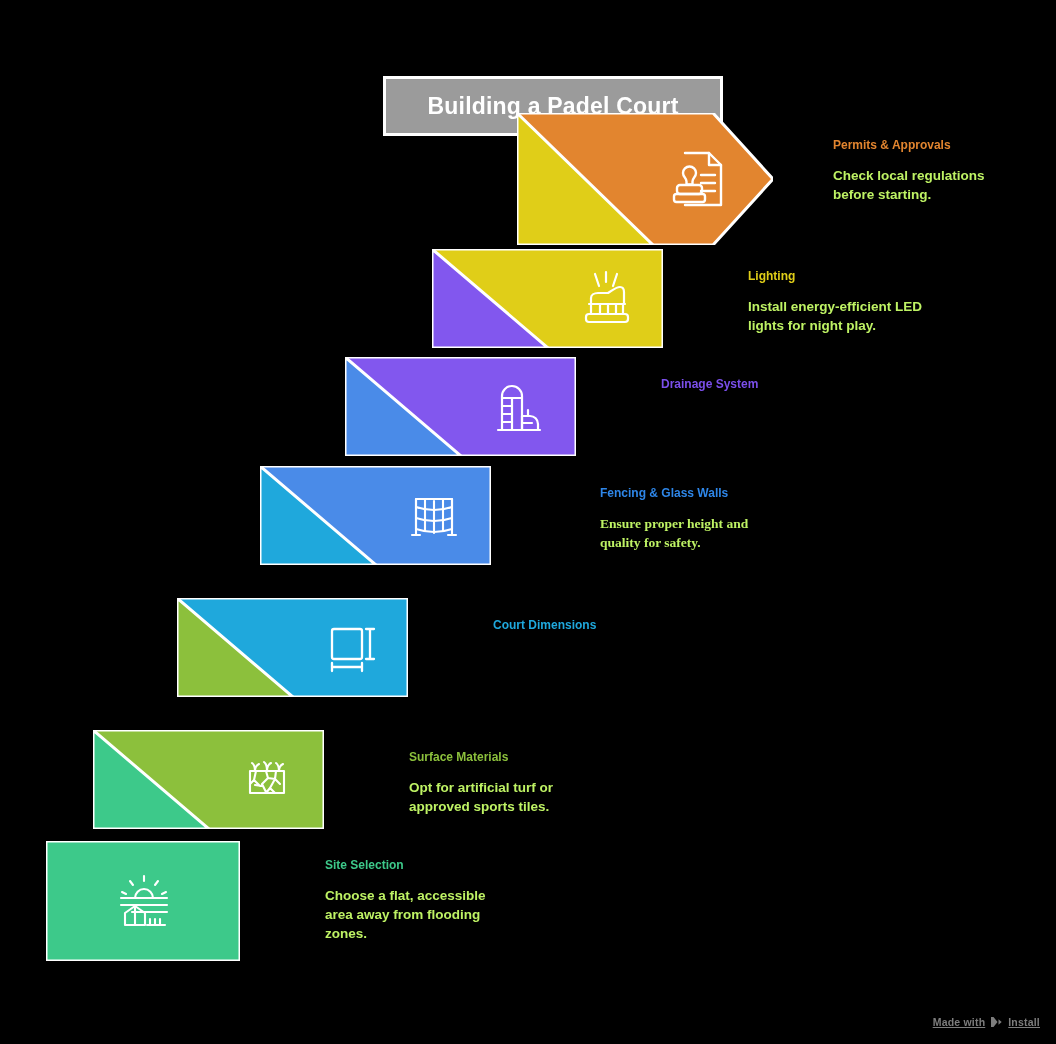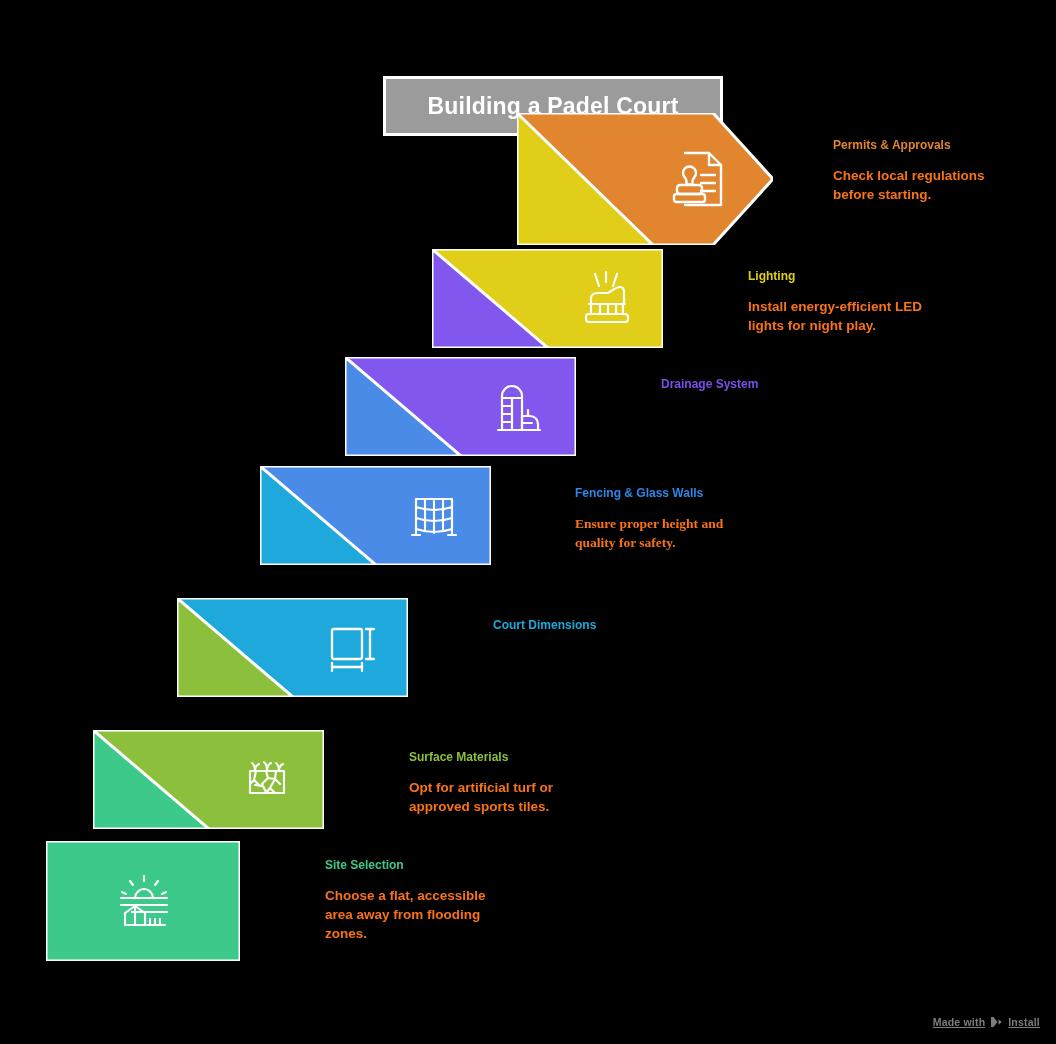--- a/index.html
+++ b/index.html
@@ -65,21 +65,21 @@
     font-size: 12px;
     font-weight: bold;
     line-height: 24px;
     margin: 0 0 9px 0;
     max-width: 180px;
   }
   .step-desc {
     font-size: 13.5px;
     font-weight: bold;
     line-height: 19px;
-    color: #f97316;
+    color: #bef264;
     margin: 0;
     max-width: 185px;
   }
 
   
   #watermark {
     position: absolute;
     right: 16px;
     bottom: 16px;
     display: flex;
@@ -164,21 +164,21 @@
     <polygon points="0,0 0,99 116,99" fill="#1FA8DC" stroke="#ffffff" stroke-width="3"></polygon>
   </svg>
   <svg class="step-icon" style="left:143px;" width="62" height="62" viewBox="0 0 62 62" fill="none" stroke="#ffffff" stroke-width="2.1" stroke-linecap="round" stroke-linejoin="round">
     <path d="M13 14 h36 v30 q-18 6 -36 0 z"></path>
     <path d="M13 22 q18 6 36 0 M13 33 q18 6 36 0"></path>
     <path d="M22 15 v31 M31 16 v32 M40 15 v31"></path>
     <path d="M13 14 v36 M49 14 v36"></path>
     <path d="M9 50 h8 M45 50 h8"></path>
   </svg>
 </div>
-<div class="step-text" style="left:575px; top:481px;">
+<div class="step-text" style="left:600px; top:481px;">
   <div class="step-title" style="color:#2E86E8; max-width:165px;">Fencing &amp; Glass Walls</div>
   <div class="step-desc" style="max-width:180px;font-family:Liberation Serif, serif;">Ensure proper height and quality for safety.</div>
 </div>
 
 <div class="step" style="left:177px; top:598px; width:231px; height:99px;">
   <svg class="step-shape" viewBox="0 0 231 99">
     <polygon points="0,0 231,0 231,99 0,99" fill="#1FA8DC" stroke="#ffffff" stroke-width="3"></polygon>
     <polygon points="0,0 0,99 116,99" fill="#8CC03C" stroke="#ffffff" stroke-width="3"></polygon>
   </svg>
   <svg class="step-icon" style="left:143px;" width="62" height="62" viewBox="0 0 62 62" fill="none" stroke="#ffffff" stroke-width="2.3" stroke-linecap="round" stroke-linejoin="round">

